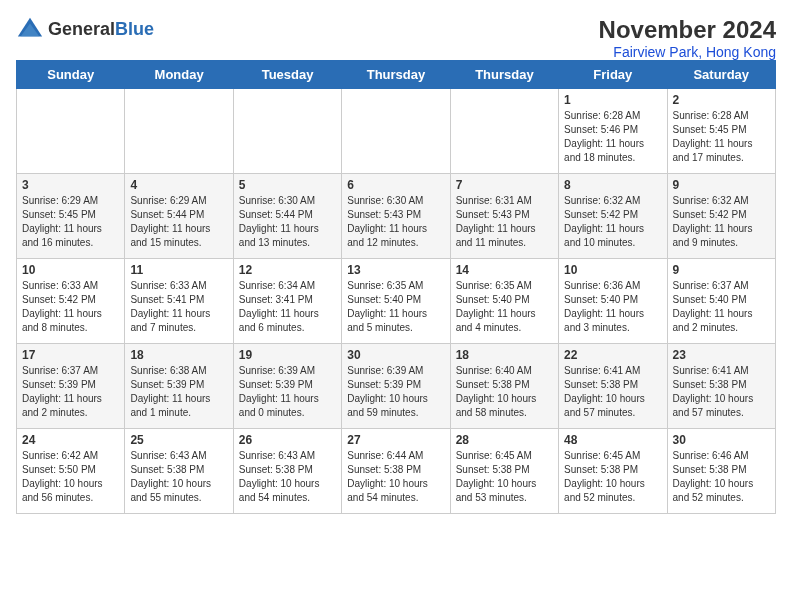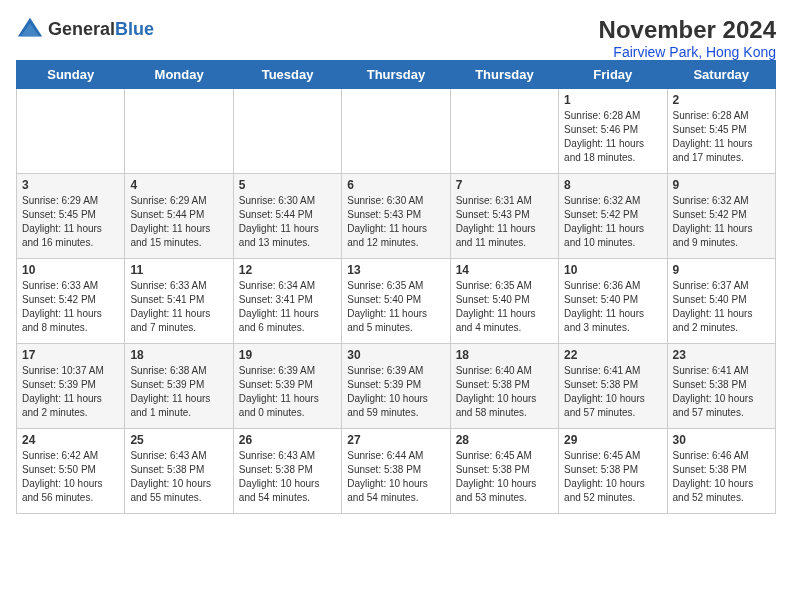--- a/index.html
+++ b/index.html
@@ -219,21 +219,21 @@
         <td>
           <span class="day-num">9</span>
           <div class="day-info">Sunrise: 6:37 AM
 Sunset: 5:40 PM
 Daylight: 11 hours and 2 minutes.</div>
         </td>
       </tr>
       <tr>
         <td>
           <span class="day-num">17</span>
-          <div class="day-info">Sunrise: 10:37 AM
+          <div class="day-info">Sunrise: 6:37 AM
 Sunset: 5:39 PM
 Daylight: 11 hours and 2 minutes.</div>
         </td>
         <td>
           <span class="day-num">18</span>
           <div class="day-info">Sunrise: 6:38 AM
 Sunset: 5:39 PM
 Daylight: 11 hours and 1 minute.</div>
         </td>
         <td>
@@ -292,21 +292,21 @@
 Sunset: 5:38 PM
 Daylight: 10 hours and 54 minutes.</div>
         </td>
         <td>
           <span class="day-num">28</span>
           <div class="day-info">Sunrise: 6:45 AM
 Sunset: 5:38 PM
 Daylight: 10 hours and 53 minutes.</div>
         </td>
         <td>
-          <span class="day-num">29</span>
+          <span class="day-num">48</span>
           <div class="day-info">Sunrise: 6:45 AM
 Sunset: 5:38 PM
 Daylight: 10 hours and 52 minutes.</div>
         </td>
         <td>
           <span class="day-num">30</span>
           <div class="day-info">Sunrise: 6:46 AM
 Sunset: 5:38 PM
 Daylight: 10 hours and 52 minutes.</div>
         </td>

